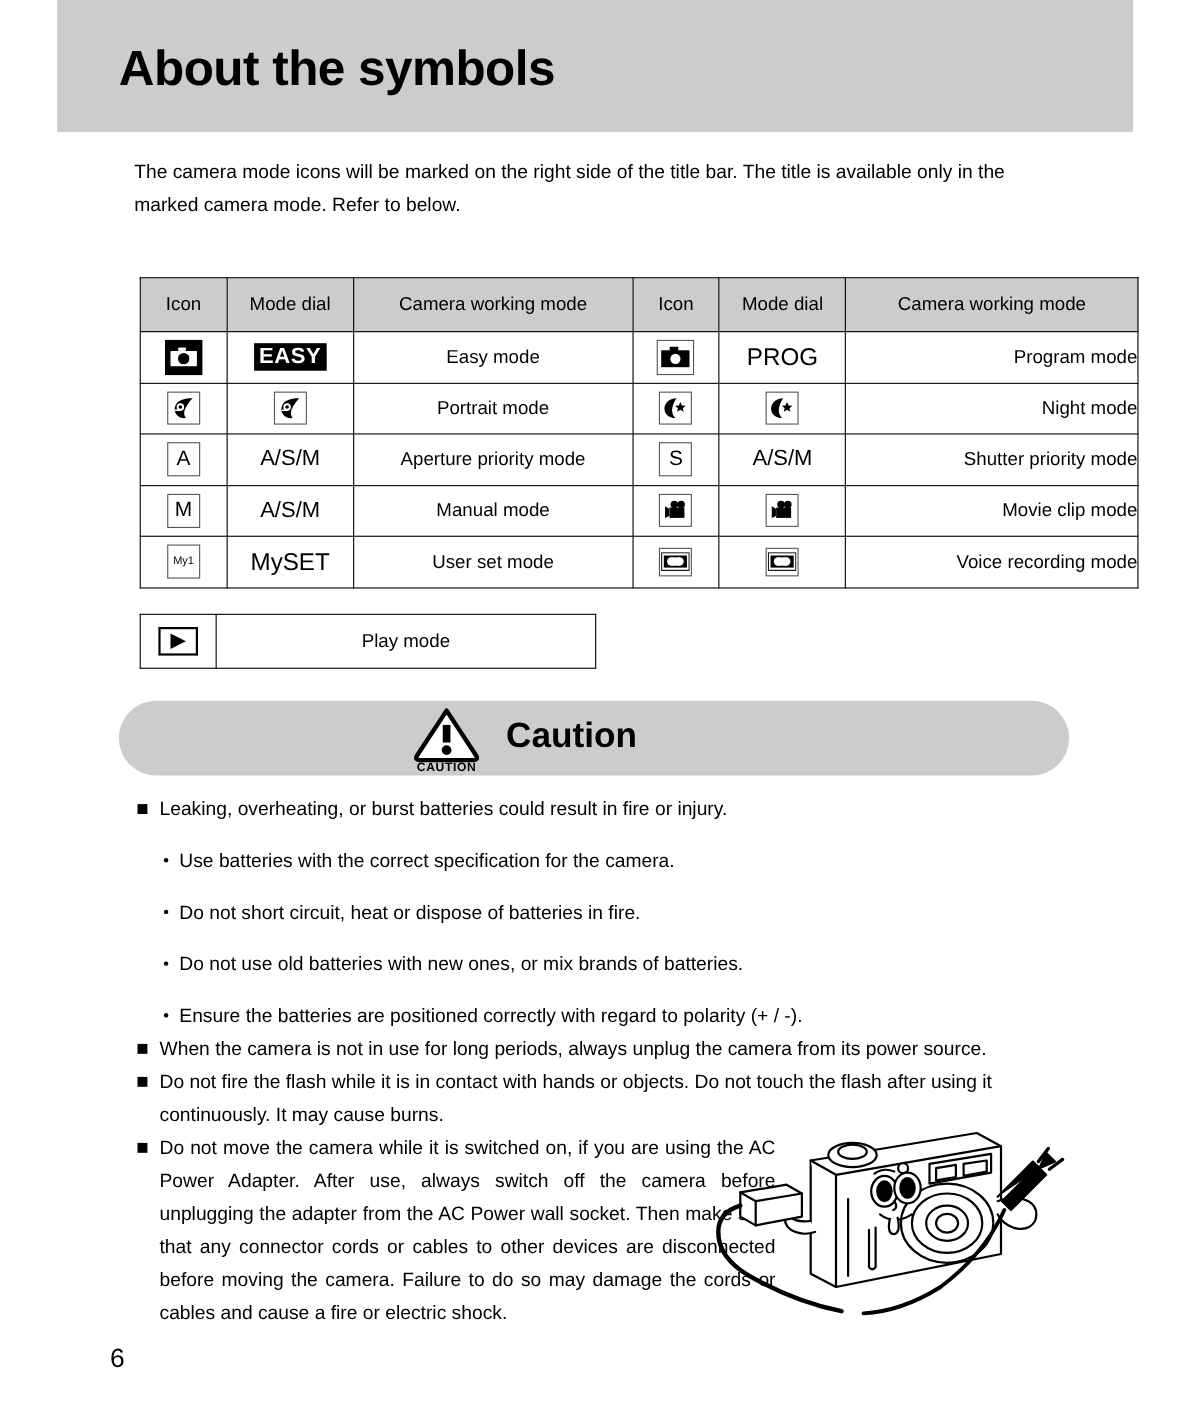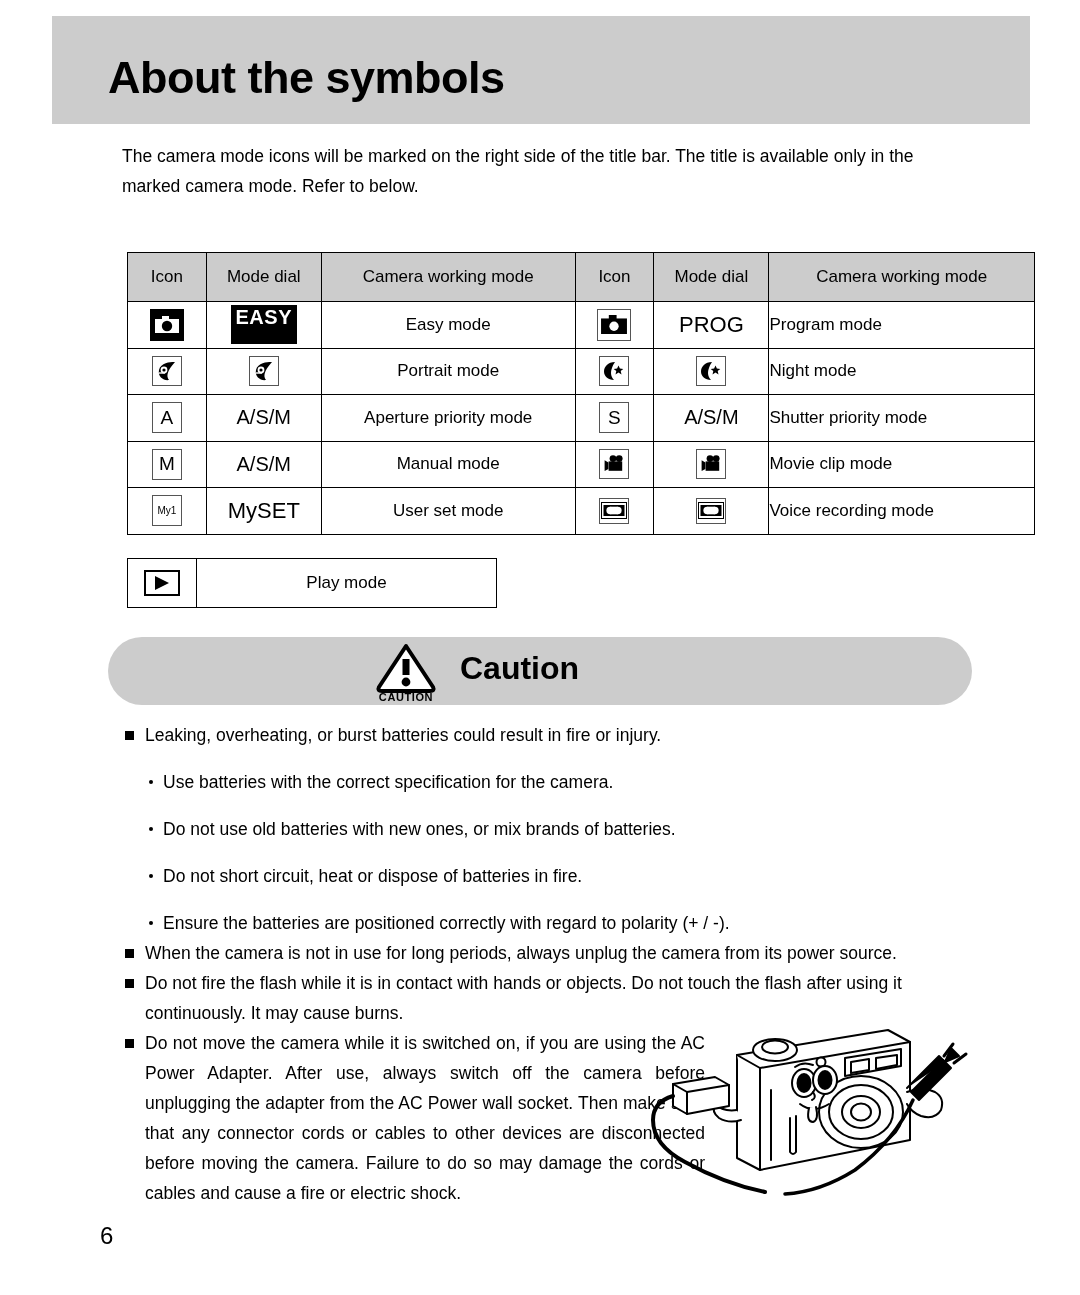--- a/index.html
+++ b/index.html
@@ -13,23 +13,23 @@
     position: relative;
     font-family: "Liberation Sans", sans-serif;
     color: #000;
     overflow: hidden;
   }
 
   
   #title-bar {
     position: absolute;
     left: 52px;
-    top: 16px;
+    top: 0;
     width: 978px;
-    height: 108px;
+    height: 120px;
     background: #cccccc;
   }
   #page-title {
     position: absolute;
     left: 56px;
     top: 36px;
     font-size: 45px;
     font-weight: bold;
     letter-spacing: -0.5px;
     white-space: nowrap;
@@ -66,29 +66,29 @@
     background: #cccccc;
     text-align: center;
     height: 48px;
     font-size: 17px;
   }
   .col-icon   { width: 66px;  text-align: center; }
   .col-dial   { width: 97px;  text-align: center; }
   .col-mode   { width: 215px; text-align: center; padding-left: 14px; }
   .col-icon2  { width: 66px;  text-align: center; }
   .col-dial2  { width: 97px;  text-align: center; }
-  .col-mode2  { width: 225px; text-align: left; padding-left: 14px; }
+  .col-mode2  { width: 225px; text-align: right; padding-left: 14px; }
   .cell-mid   { border-left-width: 2.2px; }
 
   
   #play-table {
     position: absolute;
     left: 127px;
     top: 558px;
-    width: 370px;
+    width: 415px;
     border-collapse: collapse;
     table-layout: fixed;
     padding-left: 12px;
   }
   #play-table td {
     border: 1.2px solid #000;
     height: 45.5px;
     vertical-align: middle;
     font-size: 17px;
   }
@@ -127,21 +127,21 @@
     box-sizing: border-box;
   }
   .letterbox.small-txt { font-size: 10px; }
   .easy-tag {
     display: inline-block;
     background: #000;
     color: #fff;
     font-size: 20px;
     font-weight: bold;
     letter-spacing: 0.5px;
-    padding: 2px 5px 17px 5px;
+    padding: 2px 5px 3px 5px;
     line-height: 1;
   }
   .dial-txt { font-size: 20px; }
   .dial-txt-prog { font-size: 22px; }
   .dial-txt-myset { font-size: 22px; }
 
   
   #caution-banner {
     position: absolute;
     left: 108px;
@@ -434,25 +434,25 @@
   <div class="c-item">
     <span class="sq"></span>
     <span>Leaking, overheating, or burst batteries could result in fire or injury.</span>
   </div>
   <div class="c-sub">
     <span class="dot"></span>
     <span>Use batteries with the correct specification for the camera.</span>
   </div>
   <div class="c-sub">
     <span class="dot"></span>
-    <span>Do not use old batteries with new ones, or mix brands of batteries.</span>
+    <span>Do not short circuit, heat or dispose of batteries in fire.</span>
   </div>
   <div class="c-sub">
     <span class="dot"></span>
-    <span>Do not short circuit, heat or dispose of batteries in fire.</span>
+    <span>Do not use old batteries with new ones, or mix brands of batteries.</span>
   </div>
   <div class="c-sub">
     <span class="dot"></span>
     <span>Ensure the batteries are positioned correctly with regard to polarity (+ / -).</span>
   </div>
   <div class="c-item">
     <span class="sq"></span>
     <span>When the camera is not in use for long periods, always unplug the camera from its power source.</span>
   </div>
   <div class="c-item">

